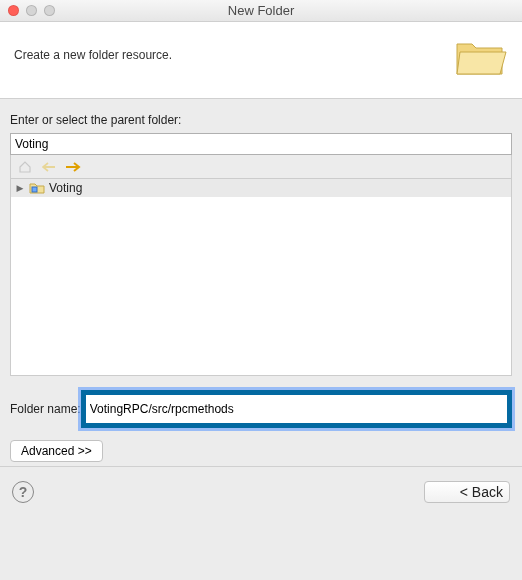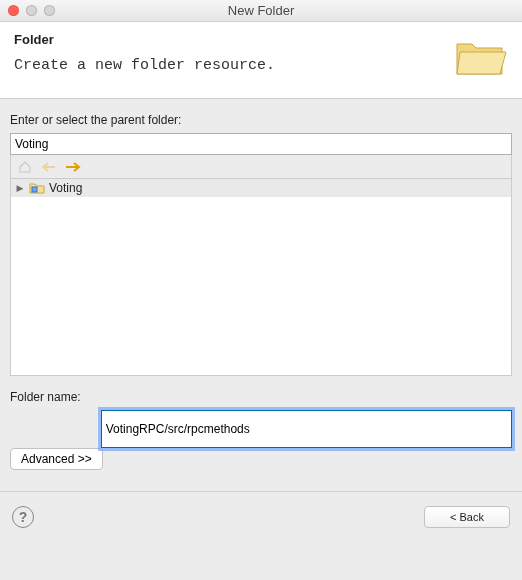--- a/index.html
+++ b/index.html
@@ -29,24 +29,24 @@
   .titlebar-title { margin:0 auto; font-size:13px; color:#4a4a4a;}
   .header-panel {
     background:#fff;
     border-bottom:1px solid #d0d0d0;
     padding:10px 14px 20px 14px;
     display:flex;
     justify-content:space-between;
     align-items:flex-start;
   }
   .header-text .hdr-title { font-weight:bold; font-size:13px; margin-bottom:4px;}
-  .header-text .hdr-sub { font-size:15px; color:#333; margin-top:10px;font-family:Liberation Mono, monospace;}
+  .header-text .hdr-sub { font-size:12px; color:#333; margin-top:16px;}
   .folder-glyph { width:54px; height:44px; margin-top:2px; }
   .body-panel {
-    padding: 14px 10px 21px 10px;
+    padding: 14px 10px 4px 10px;
     border-bottom:1px solid #d0d0d0;
   }
   .label-row { font-size:12px; margin-bottom:6px; }
   input.textfield {
     width:100%;
     height:22px;
     padding:2px 4px;
     font-size:12px;
     border:1px solid #b0b0b0;
     background:#fff;
@@ -74,30 +74,30 @@
   .tree-row {
     height:18px;
     display:flex;
     align-items:center;
     gap:4px;
     padding:0 4px;
     background:#e9e9e9;
     font-size:12px;
   }
   .tree-row .disclosure { font-size:9px; color:#6b6b6b; width:10px; text-align:center;}
-  .name-row { display:flex; gap:20px; margin-top:14px; }
+  .name-row { display:flex; align-items:center; gap:0; margin-top:14px; }
   .name-row label { font-size:12px; white-space:nowrap; }
   .name-input-wrap { flex:1; position:relative;}
   .name-input-wrap input {
     height:38px;
-    border:1px solid #0369a1;
+    border:5px solid #0369a1;
     box-shadow:0 0 0 3px rgba(85,150,255,.55);
-    margin-top:20px;
   }
   .adv-btn {
+    margin-top:12px;
     height:22px;
     padding:0 10px;
     font-size:12px;
     background:#fff;
     border:1px solid #c2c2c2;
     border-radius:4px;
   }
   .footer {
     height:50px;
     padding: 0 12px;
@@ -107,25 +107,26 @@
   }
   .help {
     width:22px; height:22px; border:1.5px solid #888; border-radius:50%;
     display:flex; align-items:center; justify-content:center;
     color:#777; font-weight:bold; font-size:14px;
   }
   .btn-row { display:flex; gap:10px; }
   .mac-btn {
     min-width:86px;
     height:22px;
-    font-size:11px;
+    font-size:14px;
     border-radius:4px;
     border:1px solid #c2c2c2;
     background:linear-gradient(#ffffff,#f1f1f1);
     color:#222;
+    text-align:right;
   }
   .mac-btn:disabled { color:#a8a8a8; }
   .mac-btn.primary {
     background:linear-gradient(#6aa9ff,#2f7cff);
     border:1px solid #2f6fe0;
     color:#fff;
   }
 </style>
 </head>
 <body>
@@ -134,21 +135,20 @@
   <div class="traffic">
     <div class="dot red"></div>
     <div class="dot grey"></div>
     <div class="dot grey"></div>
   </div>
   <div class="titlebar-title">New Folder</div>
 </div>
 
 <div class="header-panel">
   <div class="header-text">
-    <div class="hdr-title">Folder</div>
     <div class="hdr-sub">Create a new folder resource.</div>
   </div>
   <svg class="folder-glyph" viewBox="0 0 54 44">
     <path d="M3 10 L3 40 L48 40 L48 14 L22 14 L18 10 Z" fill="#f1d57f" stroke="#c8a948"></path>
     <path d="M6 18 L52 18 L46 40 L3 40 Z" fill="#f8e6a6" stroke="#c8a948"></path>
   </svg>
 </div>
 
 <div class="body-panel">
   <div class="label-row">Enter or select the parent folder:</div>

